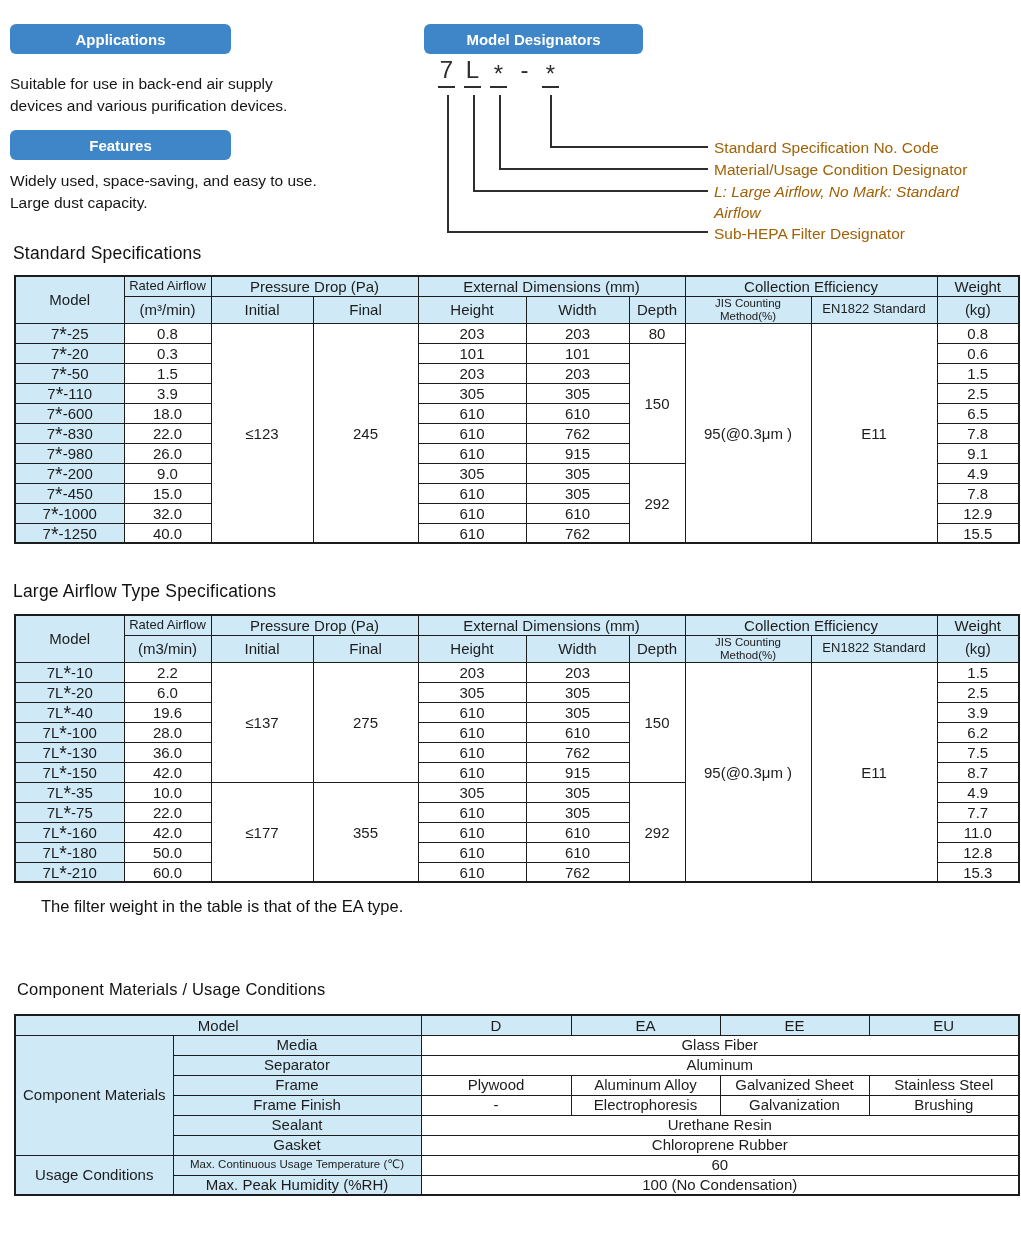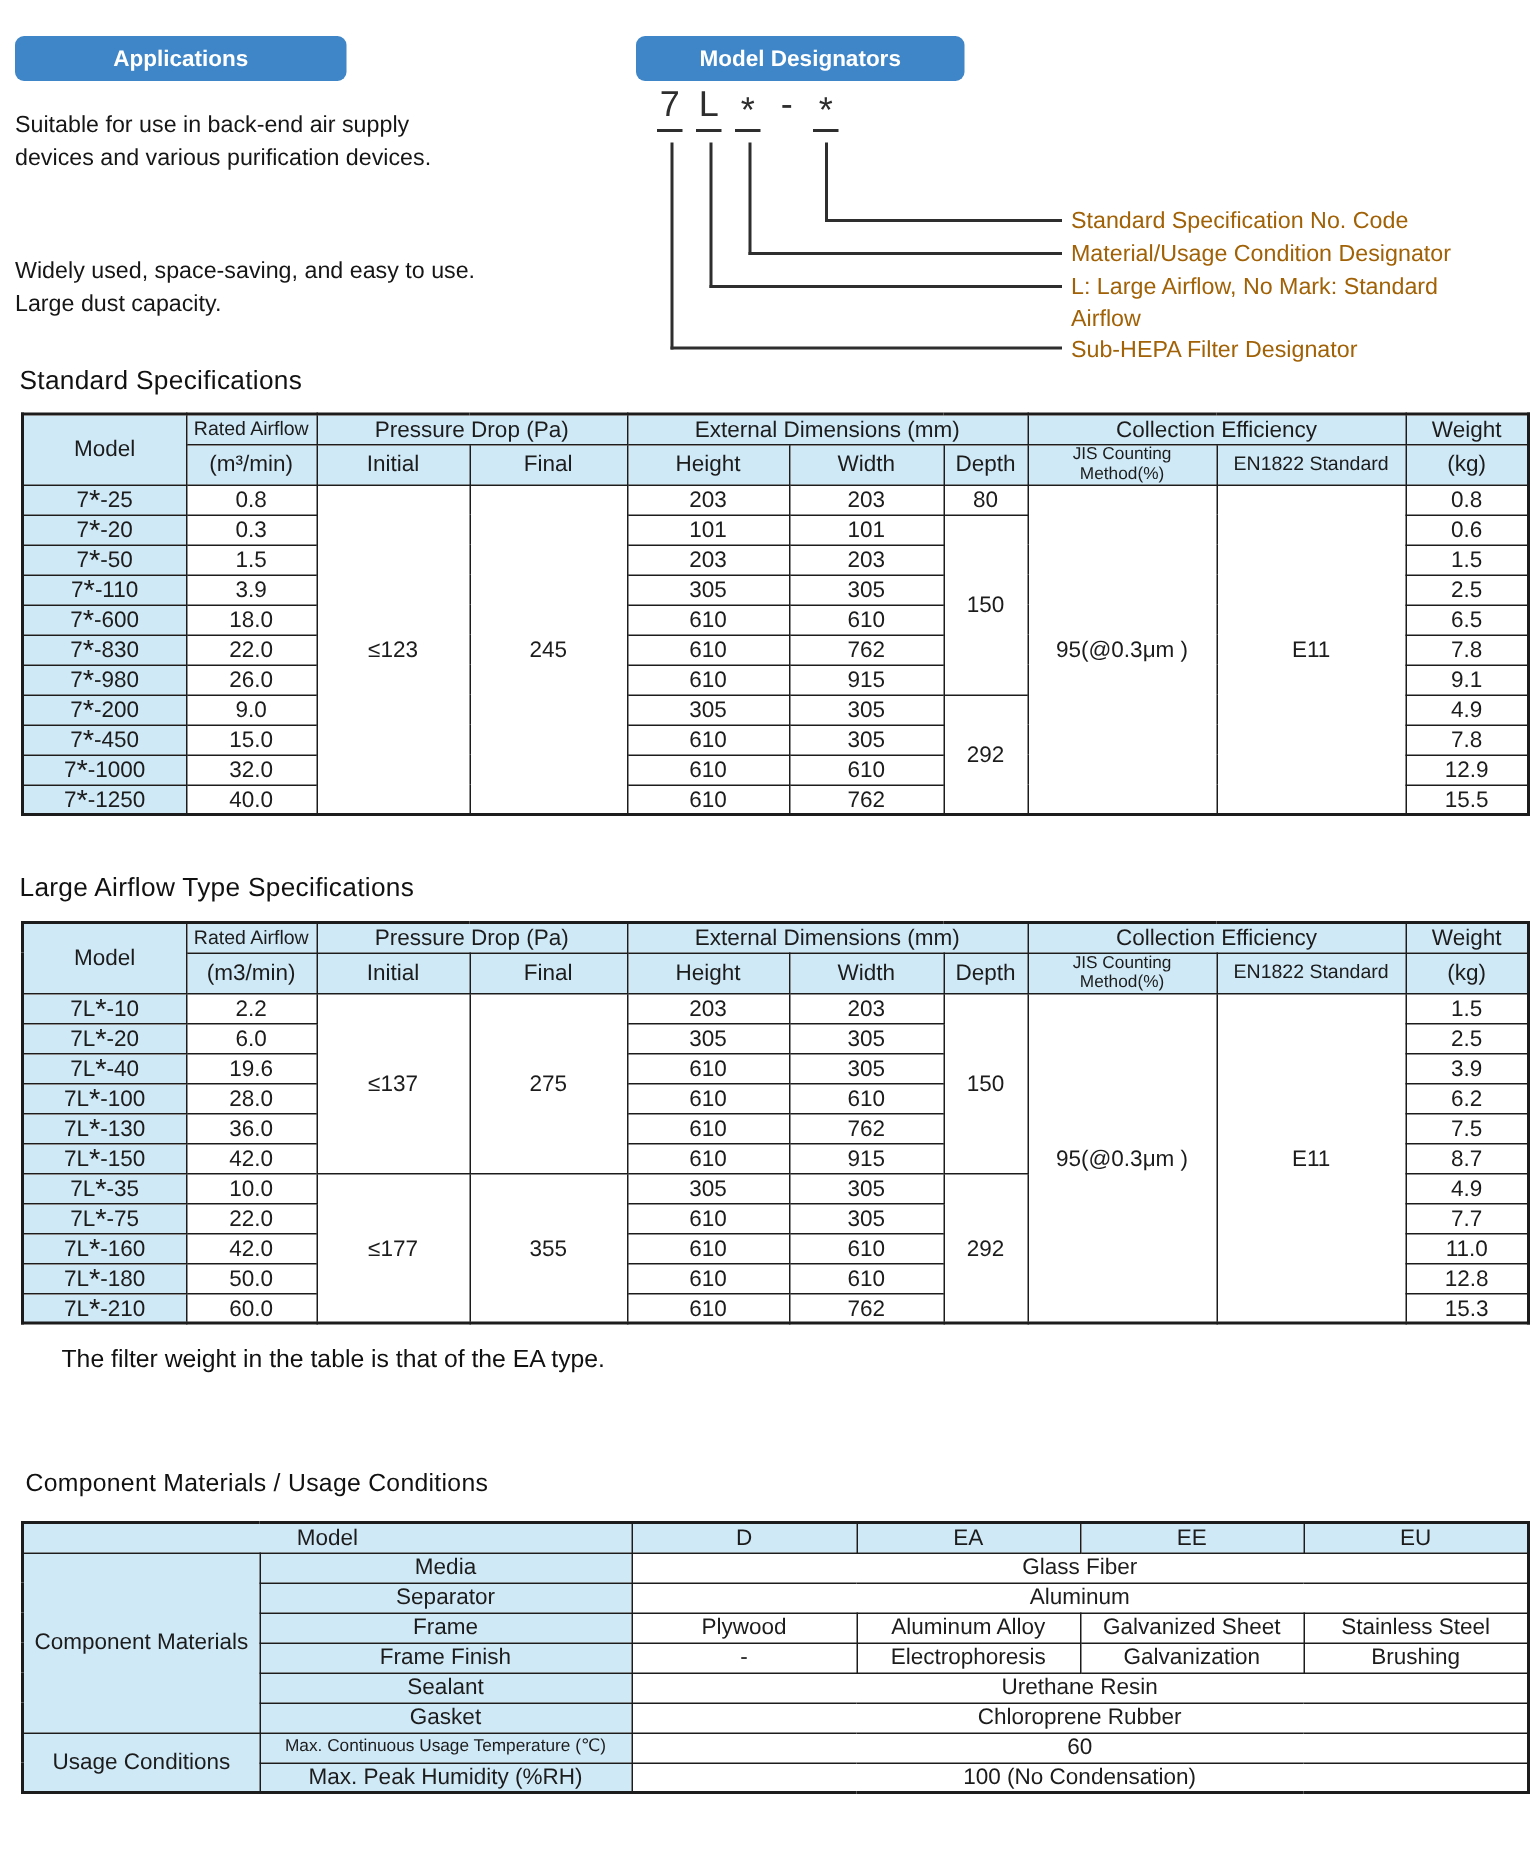--- a/index.html
+++ b/index.html
@@ -44,20 +44,21 @@
 </style>
 </head>
 <body>
 
 <div class="page">
 
   <div class="hdr-btn" style="left:10px; top:24px; width:221px;">Applications</div>
   <div class="para" style="left:10px; top:73px; width:360px;">Suitable for use in back-end air supply
 devices and various purification devices.</div>
 
+  <div class="hdr-btn" style="left:10px; top:130px; width:221px;">Features</div>
   <div class="para" style="left:10px; top:170px; width:380px;">Widely used, space-saving, and easy to use.
 Large dust capacity.</div>
 
   <div class="hdr-btn" style="left:424px; top:24px; width:219px;">Model Designators</div>
 
   <div class="diagram">
     <div class="code-row" id="code-row">
         <span class="code-char">7</span>
         <span class="code-char">L</span>
         <span class="code-char"><span class="code-star">*</span></span>
@@ -70,21 +71,21 @@
     <div class="dline v" style="left:75px;  top:40px; height:75px;"></div>
     <div class="dline v" style="left:126px; top:40px; height:53px;"></div>
 
     <div class="dline h" style="left:126px; top:91px;  width:158px;"></div>
     <div class="dline h" style="left:75px;  top:113px; width:209px;"></div>
     <div class="dline h" style="left:49px;  top:135px; width:235px;"></div>
     <div class="dline h" style="left:23px;  top:176px; width:261px;"></div>
 
     <div class="callout" style="top:82px;">Standard Specification No. Code</div>
     <div class="callout" style="top:104px;">Material/Usage Condition Designator</div>
-    <div class="callout" style="top:126px;">L: Large Airflow, No Mark: Standard
+    <div class="callout" style="top:126px;font-style:italic;">L: Large Airflow, No Mark: Standard
 Airflow</div>
     <div class="callout" style="top:168px;">Sub-HEPA Filter Designator</div>
   </div>
 
   <h2 class="sec-title" style="left:13px; top:243px;text-align:center;">Standard Specifications</h2>
   <table id="std-table" style="left:14px; top:275px;">
     <colgroup>
       <col style="width:109px">
         <col style="width:87px">
         <col style="width:102px">

